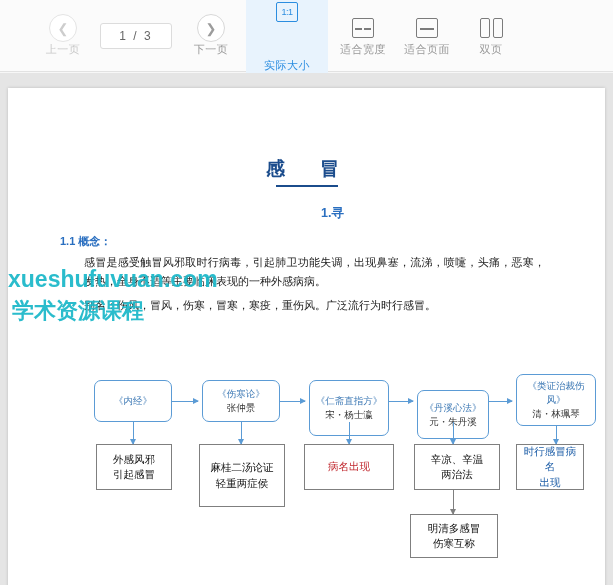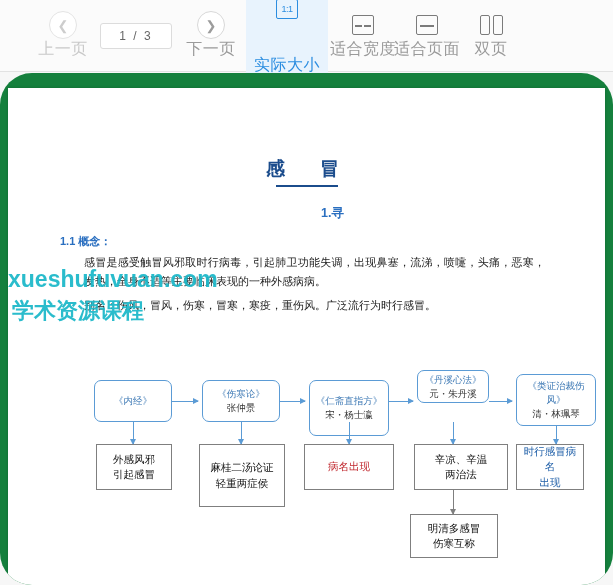--- a/index.html
+++ b/index.html
@@ -43,21 +43,21 @@
   }
   .tb-item .tb-glyph {
     width: 30px;
     height: 28px;
     display: flex;
     align-items: center;
     justify-content: center;
     color: #7b7b7b;
   }
   .tb-item .tb-label {
-    font-size: 16px;
+    font-size: 11px;
     color: #9a9a9a;
     margin-top: 0;
     letter-spacing: 0.5px;
     white-space: nowrap;
   }
   .tb-item.disabled .tb-glyph,
   .tb-item.disabled .tb-label {
     color: #c9c9c9;
   }
   .tb-item.active {
@@ -143,23 +143,22 @@
     box-sizing: border-box;
   }
 
   
   .doc-area {
     position: absolute;
     top: 73px;
     left: 0;
     right: 0;
     bottom: 0;
-    background: #15803d;
+    background: #e5e5e5;
     overflow: hidden;
-    border-radius: 32px;
   }
   .page {
     position: absolute;
     top: 15px;
     left: 8px;
     width: 597px;
     height: 520px;
     background: #ffffff;
     box-shadow: 0 0 3px rgba(0,0,0,0.18);
   }
@@ -361,21 +360,21 @@
           <span class="t2"></span>
         </div>
         <div class="node" style="left:194px; top:62px; width:78px; height:42px;">
           <span class="t1">《伤寒论》</span>
           <span class="t2">张仲景</span>
         </div>
         <div class="node" style="left:301px; top:62px; width:80px; height:56px;">
           <span class="t1">《仁斋直指方》</span>
           <span class="t2">宋・杨士瀛</span>
         </div>
-        <div class="node" style="left:409px; top:52px; width:72px; height:33px;">
+        <div class="node" style="left:409px; top:72px; width:72px; height:49px;">
           <span class="t1">《丹溪心法》</span>
           <span class="t2">元・朱丹溪</span>
         </div>
         <div class="node" style="left:508px; top:56px; width:80px; height:52px;justify-content:center;">
           <span class="t1">《类证治裁伤风》</span>
           <span class="t2">清・林珮琴</span>
         </div>
 
         <div class="arrow-h" style="left:164px; top:83px; width:26px;"></div>
         <div class="arrow-h" style="left:272px; top:83px; width:25px;"></div>
@@ -392,21 +391,21 @@
           <span>外感风邪</span>
           <span>引起感冒</span>
         </div>
         <div class="node square" style="left:191px; top:126px; width:86px; height:63px;">
           <span>麻桂二汤论证</span>
           <span>轻重两症侯</span>
         </div>
         <div class="node square red" style="left:296px; top:126px; width:90px; height:46px;">
           <span>病名出现</span>
         </div>
-        <div class="node square" style="left:406px; top:126px; width:94px; height:46px;">
+        <div class="node square" style="left:406px; top:126px; width:86px; height:46px;">
           <span>辛凉、辛温</span>
           <span>两治法</span>
         </div>
         <div class="node square blue" style="left:508px; top:126px; width:68px; height:46px;">
           <span>时行感冒病名</span>
           <span>出现</span>
         </div>
 
         <div class="arrow-v gray" style="left:445px; top:172px; height:24px;"></div>
         <div class="node square" style="left:402px; top:196px; width:88px; height:44px;">

